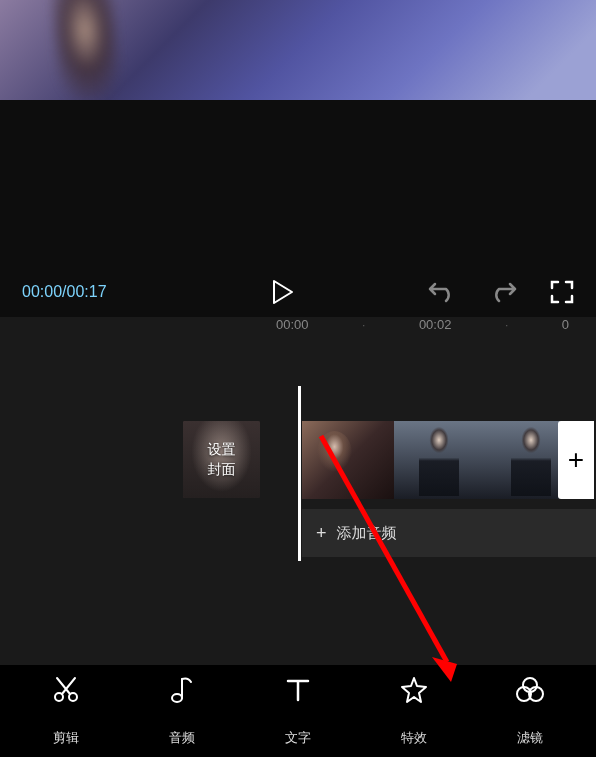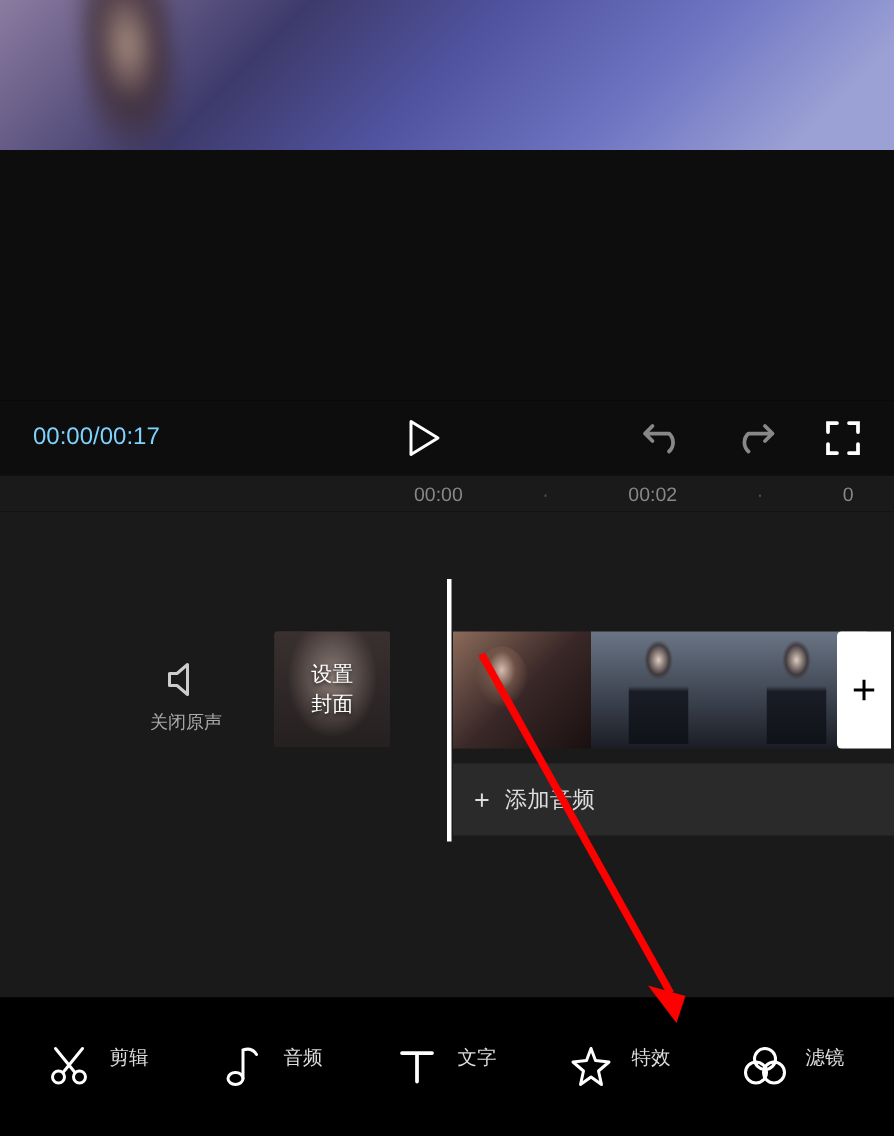--- a/index.html
+++ b/index.html
@@ -65,21 +65,21 @@
       gap: 33px;
       align-items: center;
     }
     
     
     .ruler {
       width: 596px;
       height: 24px;
       background: #1a1a1a;
       display: flex;
-      align-items: center;
+      align-items: flex-start;
       padding-left: 276px;
       font-size: 13px;
       color: #888;
     }
     .ruler-mark {
       position: relative;
     }
     .ruler-dot {
       color: #555;
     }
@@ -228,22 +228,23 @@
       width: 596px;
       height: 92px;
       background: #000;
       display: flex;
       justify-content: space-around;
       align-items: center;
       padding: 0 8px;
     }
     .tool-item {
       display: flex;
-      flex-direction: row;
-      gap: 12px;
+      flex-direction: column;
+      align-items: center;
+      gap: 24px;
       cursor: pointer;
       width: 70px;
     }
     .tool-icon {
       width: 30px;
       height: 30px;
       display: flex;
       align-items: center;
       justify-content: center;
     }
@@ -300,28 +301,20 @@
 <div class="ruler">
   <span class="ruler-mark">00:00</span>
   <span class="ruler-dot" style="margin-left:53px">·</span>
   <span class="ruler-mark" style="margin-left:53px">00:02</span>
   <span class="ruler-dot" style="margin-left:53px">·</span>
   <span class="ruler-mark" style="margin-left:53px">0</span>
 </div>
 
 <div class="timeline-area">
 
-  <div class="mute-section">
-    <span>
-      <svg width="26" height="24" viewBox="0 0 26 24">
-          <path d="M2 8 L2 16 L7 16 L14 22 L14 2 L7 8 Z" fill="none" stroke="#ccc" stroke-width="2" stroke-linejoin="round"></path>
-        </svg>
-    </span>
-    <span class="mute-label">关闭原声</span>
-  </div>
 
   <div class="cover-btn">
     <div class="cover-portrait"></div>
     <div class="cover-text">
       <div>设置</div>
       <div>封面</div>
     </div>
   </div>
 
   <div class="playhead"></div>

